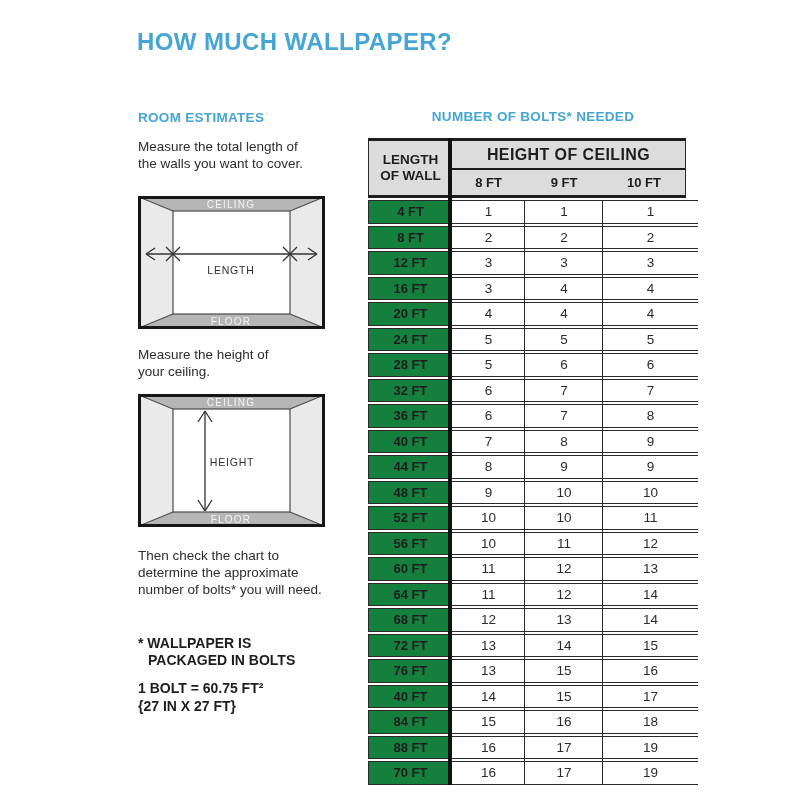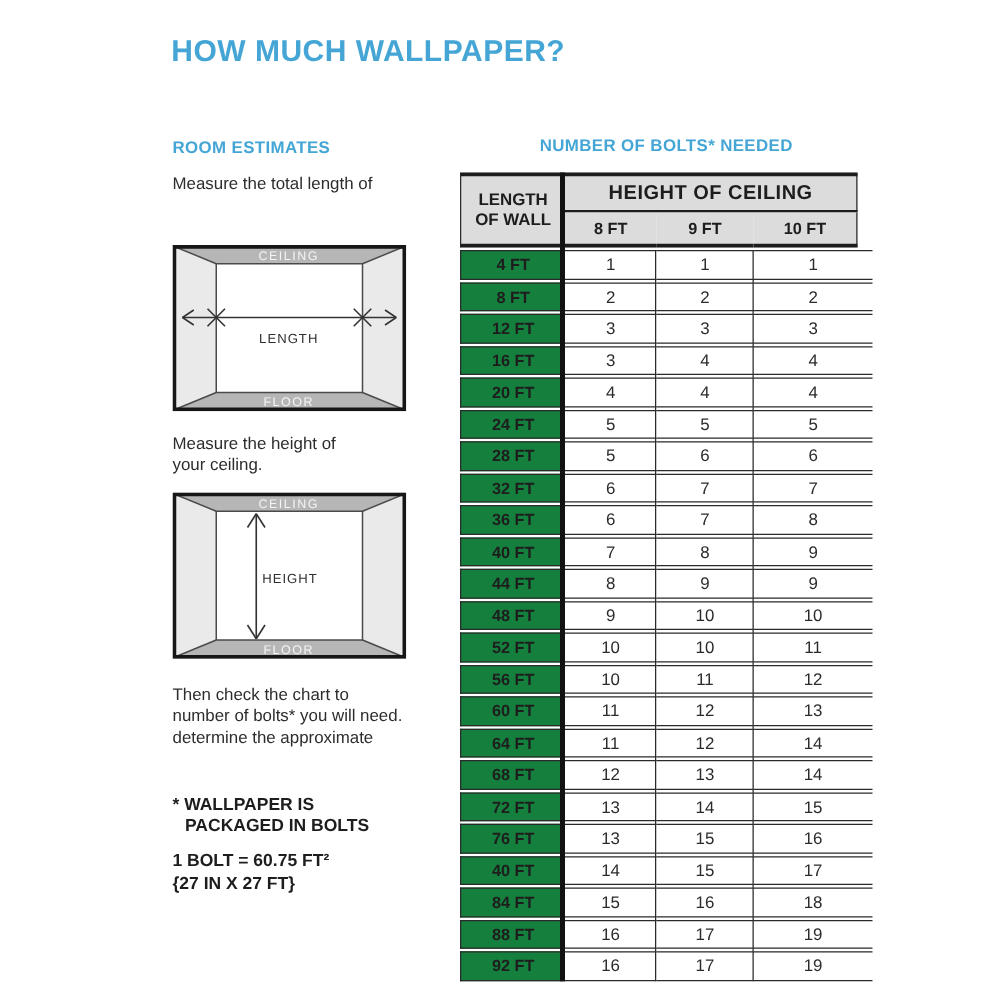--- a/index.html
+++ b/index.html
@@ -50,20 +50,21 @@
 <body>
 
 <div class="page">
 
   <div class="abs title">HOW MUCH WALLPAPER?</div>
 
   <div class="abs sec-head">ROOM ESTIMATES</div>
 
   <div class="abs para p1">
     <div>Measure the total length of</div>
+    <div>the walls you want to cover.</div>
   </div>
 
   <svg class="abs svg1" width="187" height="133" viewBox="0 0 187 133">
     <polygon points="0,0 187,0 152,15 35,15" fill="#b6b6b6"></polygon>
     <polygon points="0,133 187,133 152,118 35,118" fill="#b6b6b6"></polygon>
     <polygon points="0,0 35,15 35,118 0,133" fill="#eaeaea"></polygon>
     <polygon points="187,0 152,15 152,118 187,133" fill="#eaeaea"></polygon>
     <rect x="35" y="15" width="117" height="103" fill="#ffffff" stroke="#4a4a4a" stroke-width="1.2"></rect>
     <g stroke="#4a4a4a" stroke-width="1.2">
       <line x1="1" y1="1" x2="35" y2="15"></line>
@@ -113,22 +114,22 @@
       <line x1="67" y1="17" x2="60" y2="28"></line>
         <line x1="67" y1="17" x2="74" y2="28"></line>
       <line x1="67" y1="117" x2="60" y2="106"></line>
         <line x1="67" y1="117" x2="74" y2="106"></line>
     </g>
     <text class="measure-label" x="94" y="72" text-anchor="middle">HEIGHT</text>
   </svg>
 
   <div class="abs para p3">
     <div>Then check the chart to</div>
+    <div>determine the approximate</div>
     <div>number of bolts* you will need.</div>
-    <div>determine the approximate</div>
   </div>
 
   <div class="abs footnote">
     <div>* WALLPAPER IS</div>
     <div class="ln2">PACKAGED IN BOLTS</div>
   </div>
 
   <div class="abs boltnote">
     <div>1 BOLT = 60.75 FT²</div>
     <div>{27 IN X 27 FT}</div>
@@ -278,21 +279,21 @@
           <div class="c num">16</div>
           <div class="c num">18</div>
         </div>
         <div class="t-row">
           <div class="c wall">88 FT</div>
           <div class="c num">16</div>
           <div class="c num">17</div>
           <div class="c num">19</div>
         </div>
         <div class="t-row">
-          <div class="c wall">92 FT</div>
+          <div class="c wall">70 FT</div>
           <div class="c num">16</div>
           <div class="c num">17</div>
           <div class="c num">19</div>
         </div>
       </div>
     <div class="vthick"></div>
     <div class="vthin v1"></div>
     <div class="vthin v2"></div>
   </div>
 

